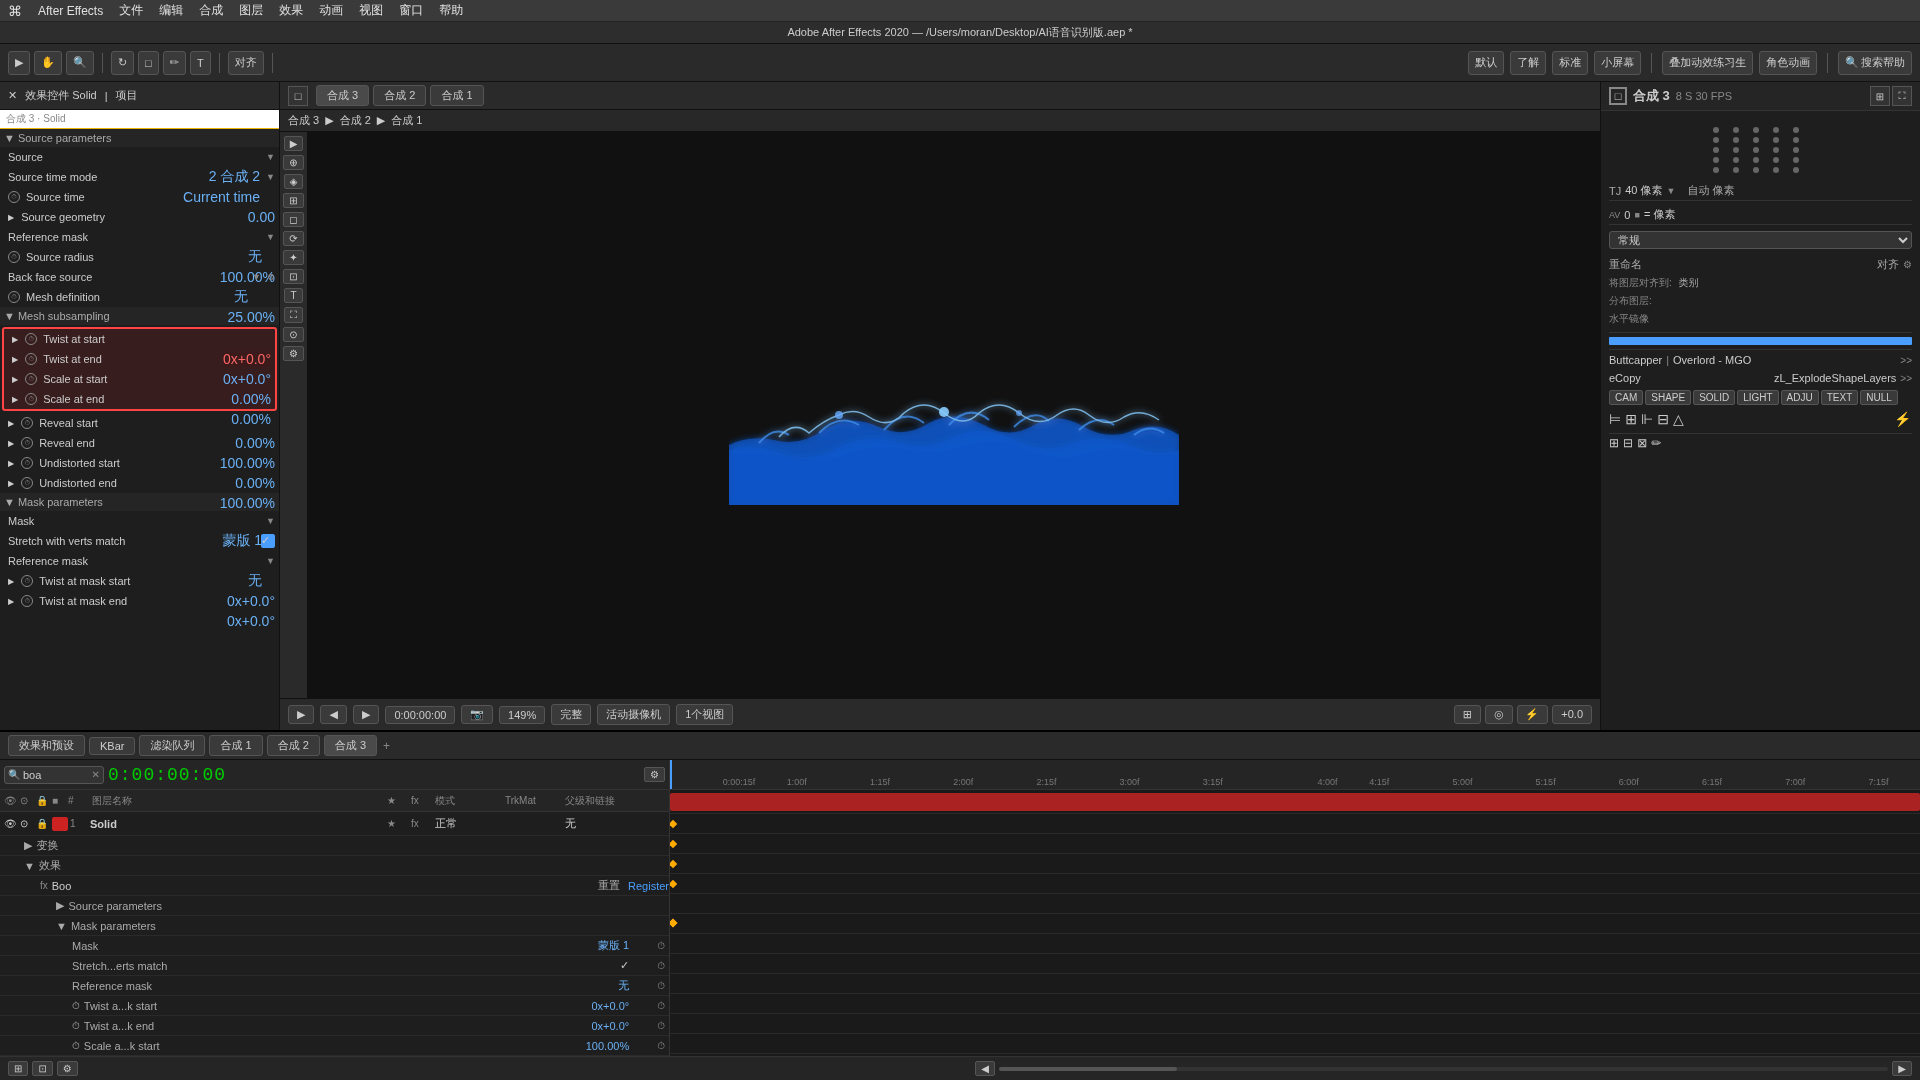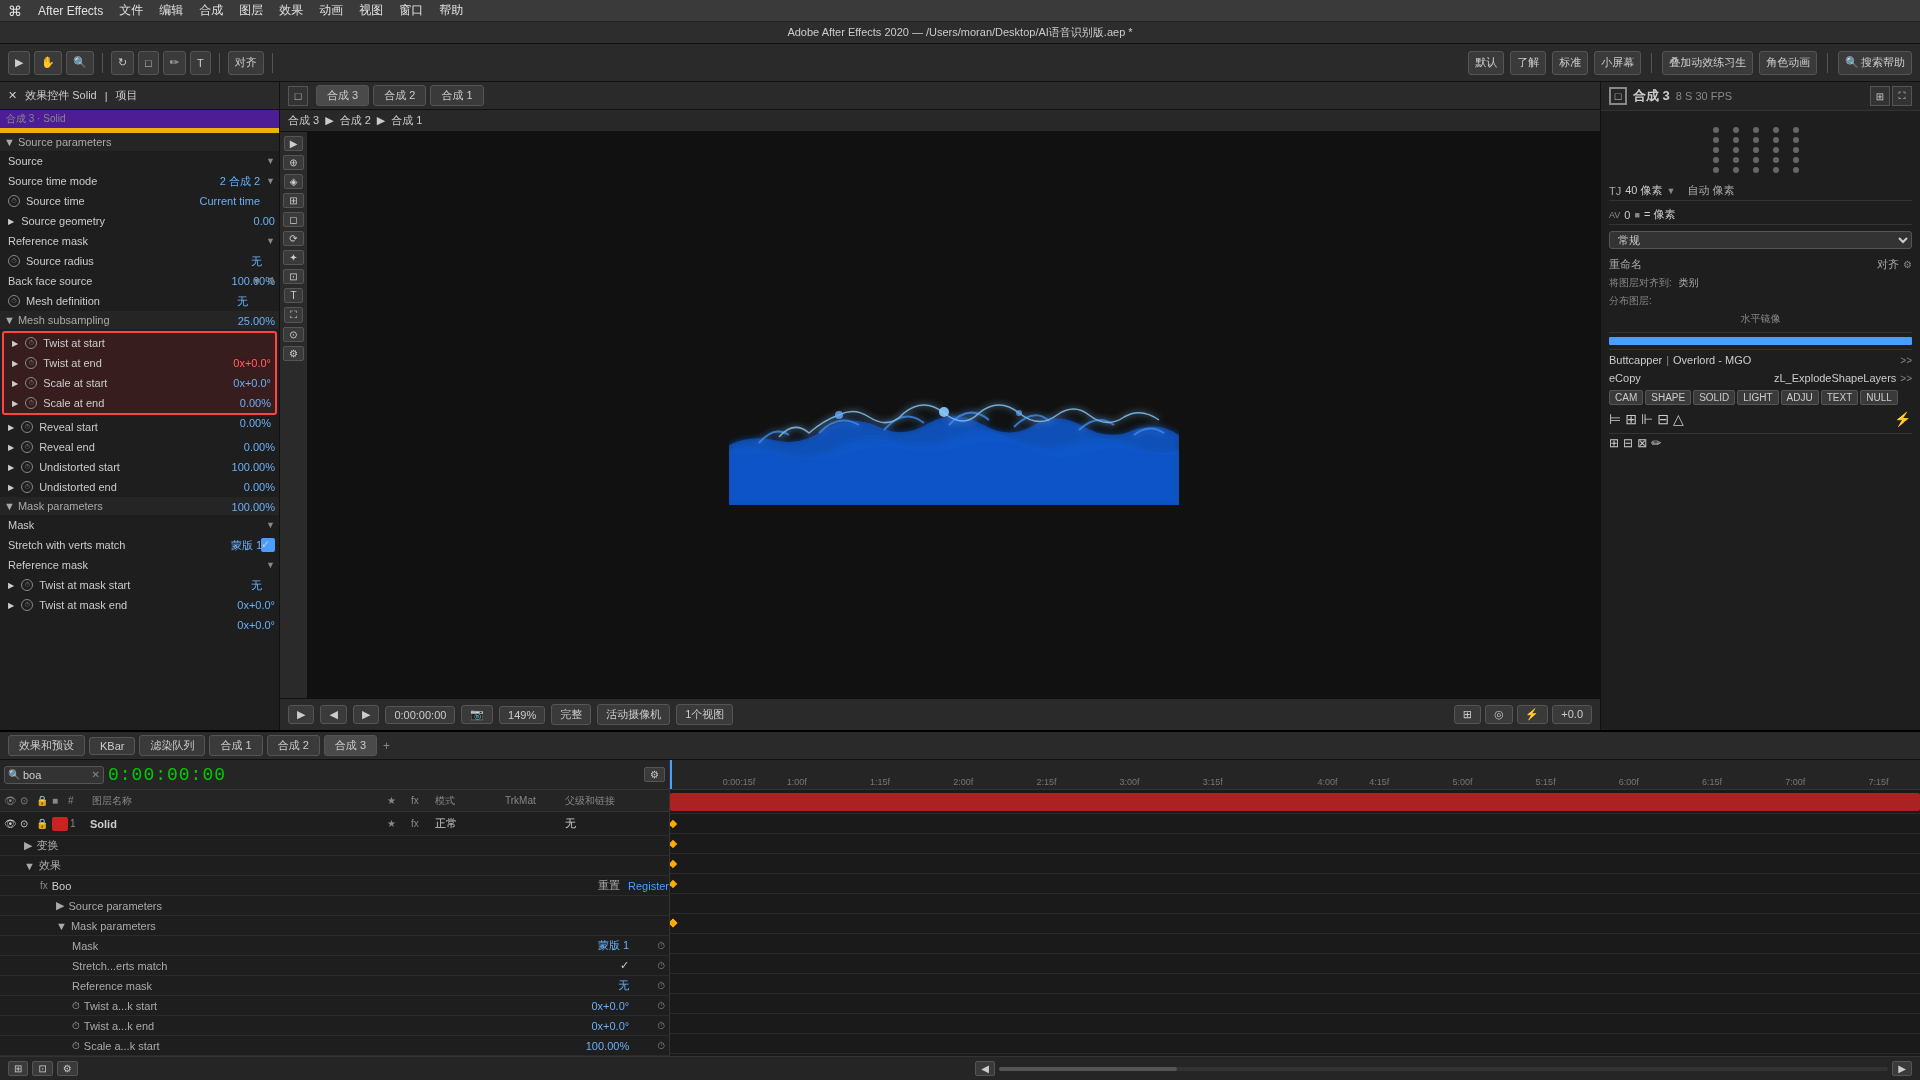--- a/index.html
+++ b/index.html
@@ -18,21 +18,21 @@
     .toolbar-btn { height: 24px; padding: 0 6px; background: #3a3a3a; border: 1px solid #555; border-radius: 3px; color: #ccc; font-size: 11px; cursor: pointer; display: flex; align-items: center; gap: 2px; }
     .toolbar-sep { width: 1px; height: 20px; background: #555; margin: 0 4px; }
 
     
     .left-panel { width: 280px; min-width: 280px; background: #1e1e1e; border-right: 1px solid #111; display: flex; flex-direction: column; }
     .left-panel-header { height: 28px; background: #2a2a2a; display: flex; align-items: center; padding: 0 8px; gap: 8px; border-bottom: 1px solid #111; }
     .left-panel-header span { font-size: 11px; color: #ccc; }
     .effects-list { flex: 1; overflow-y: auto; }
     .effect-row { display: flex; align-items: center; padding: 2px 4px 2px 8px; height: 20px; gap: 4px; cursor: pointer; }
     .effect-label { font-size: 11px; color: #ccc; flex: 1; }
-    .effect-value { font-size: 11px; color: #6ab0f5; margin-top: 40px; }
+    .effect-value { font-size: 14px; color: #6ab0f5; margin-top: 40px; }
     .section-header { display: flex; align-items: center; padding: 2px 4px; height: 18px; background: #252525; }
     .section-header span { font-size: 11px; color: #aaa; }
     .triangle { font-size: 8px; margin-right: 3px; }
     .stopwatch { width: 12px; height: 12px; border: 1px solid #888; border-radius: 50%; display: inline-flex; align-items: center; justify-content: center; font-size: 7px; color: #888; margin-right: 2px; }
     .viewer-tabs { height: 28px; background: #2a2a2a; display: flex; align-items: center; padding: 0 8px; gap: 4px; border-bottom: 1px solid #111; }
     .viewer-tab { padding: 2px 10px; background: #3a3a3a; border: 1px solid #555; border-radius: 3px; font-size: 11px; color: #ccc; cursor: pointer; }
     .viewer-tab.active { background: #4a4a4a; }
     .viewer-area { flex: 1; background: #111; position: relative; display: flex; align-items: center; justify-content: center; }
     .wave-visualization { width: 450px; height: 180px; }
     .viewer-controls { height: 32px; background: #2a2a2a; display: flex; align-items: center; padding: 0 8px; gap: 6px; border-top: 1px solid #111; }
@@ -113,21 +113,21 @@
 
   <div class="top-layout" style="flex:1; min-height:0;">
 
     <div class="left-panel">
       <div class="left-panel-header">
         <span>✕</span>
         <span>效果控件 Solid</span>
         <span>|</span>
         <span>项目</span>
       </div>
-      <div style="padding:2px 6px; font-size:10px; color:#888; background:#4c1d95; border-bottom:5px solid #eab308;">
+      <div style="padding:2px 6px; font-size:10px; color:#888; background:#ffffff; border-bottom:1px solid #eab308;">
         <span>合成 3 · Solid</span>
       </div>
       <div class="effects-list">
 
         <div class="section-header">
           <span class="triangle">▼</span>
           <span>Source parameters</span>
         </div>
         <div class="effect-row">
           <span class="effect-label">Source</span>
@@ -419,21 +419,21 @@
         </div>
 
         <div style="padding:2px 0; font-size:10px; color:#888;">
           <span>将图层对齐到:</span>
           <span style="margin-left:4px; color:#aaa;">类别</span>
         </div>
 
         <div style="padding:2px 0; font-size:10px; color:#888;">
           <span>分布图层:</span>
         </div>
-        <div style="padding:2px 0; font-size:10px; color:#888; border-bottom:1px solid #333; padding-bottom:6px;text-align:center;">
+        <div style="padding:2px 0; font-size:10px; color:#888; border-bottom:1px solid #333; padding-bottom:6px;">
           <span>水平镜像</span>
         </div>
 
         <div style="height:8px; background:#4a9eff; margin:4px 0; border-radius:1px;"></div>
 
         <div style="display:flex; align-items:center; padding:4px 0; border-top:1px solid #333; gap:4px;">
           <span style="font-size:11px; color:#ccc;">Buttcapper</span>
           <span style="font-size:11px; color:#888;">|</span>
           <span style="font-size:11px; color:#ccc;">Overlord - MGO</span>
           <span style="margin-left:auto; font-size:10px; color:#888;">&gt;&gt;</span>

